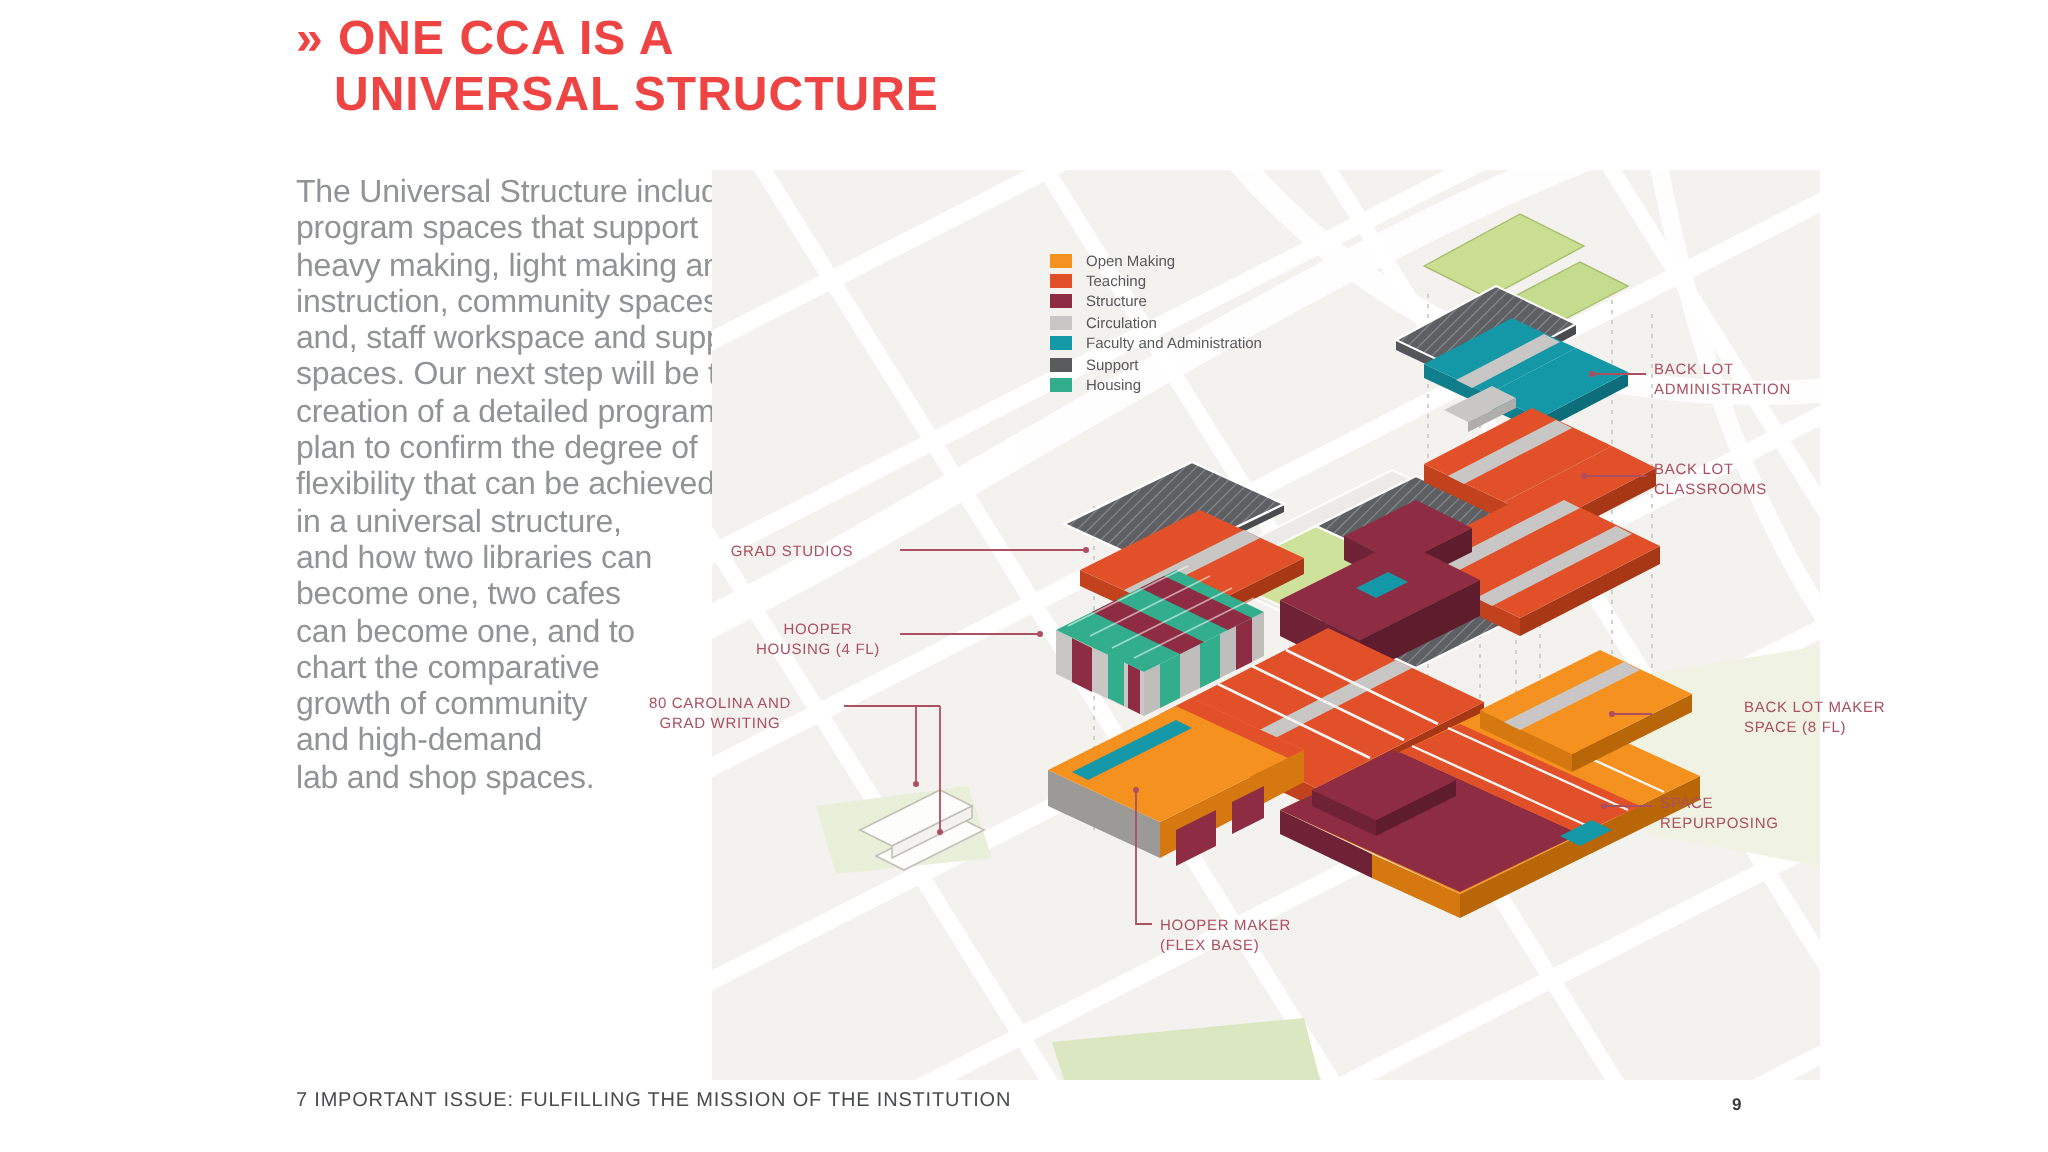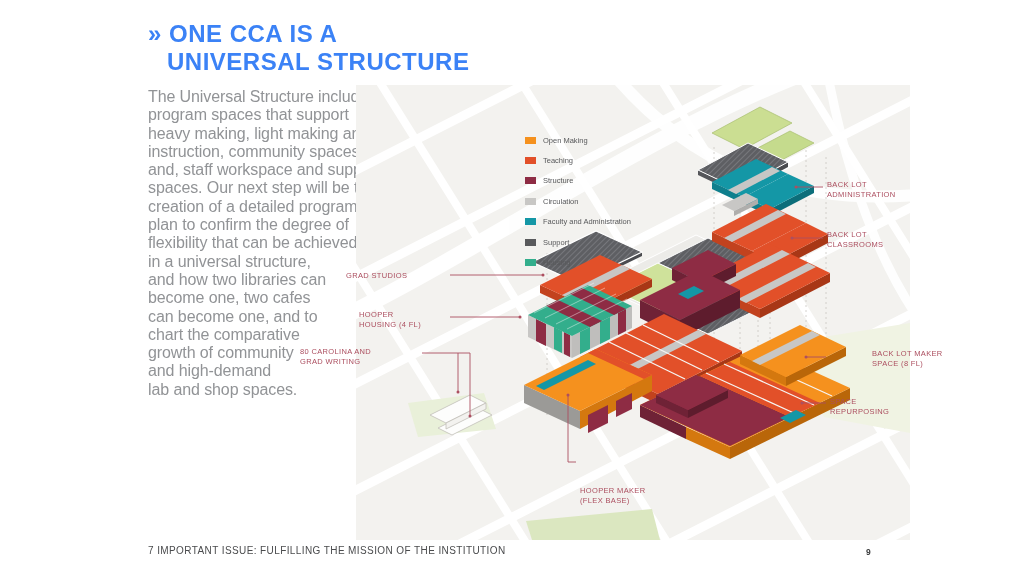--- a/index.html
+++ b/index.html
@@ -1,36 +1,36 @@
 <!DOCTYPE html>
 <html><head>
 <meta charset="utf-8">
 <style>
   html,body{margin:0;padding:0;background:#ffffff;}
   .slide{position:relative;width:1024px;height:576px;background:#ffffff;overflow:hidden;
          font-family:"Liberation Sans",sans-serif;}
   
-  .title{position:absolute;left:148px;top:20px;color:#3b82f6;font-weight:900;
+  .title{position:absolute;left:148px;top:6px;color:#ef4444;font-weight:900;
          font-size:24px;line-height:28px;letter-spacing:.5px;}
   .title .l2{padding-left:19px;}
   
   .body-text{position:absolute;left:148px;top:88px;width:210px;
              font-size:16px;line-height:18.3px;color:#919396;white-space:pre;letter-spacing:-.1px;}
   
   .diagram{position:absolute;left:356px;top:85px;width:554px;height:455px;}
   .diagram svg{position:absolute;left:0;top:0;}
   
   .legend{position:absolute;left:169px;top:40px;}
-  .lrow{display:flex;align-items:center;height:10.4px;margin-top:10px;}
+  .lrow{display:flex;align-items:center;height:10.4px;}
   .sw{width:11px;height:7px;margin-right:7px;flex:none;}
   .lt{font-size:7.5px;color:#58595B;white-space:nowrap;}
   
   .dlabel{position:absolute;font-size:7.5px;line-height:9.5px;letter-spacing:.35px;
           color:#AC4F60;white-space:pre;}
-  .ra{text-align:left;}
+  .ra{text-align:center;}
   
   .footer-title{position:absolute;left:148px;top:545px;font-size:10px;letter-spacing:.4px;
                 color:#4A4B4D;white-space:nowrap;}
   .page-num{position:absolute;left:866px;top:547px;font-size:8.5px;font-weight:bold;color:#3A3B3C;}
 </style>
 </head>
 <body>
 
 <div class="slide">
 
@@ -310,21 +310,21 @@
         </div>
       </div>
   </div>
 
   <div class="dlabel ra" style="left: 346px; top: 271px; width: 100px; color: rgb(172, 79, 96);"><span>GRAD STUDIOS</span></div>
 
   <div class="dlabel ra" style="left: 359px; top: 310px; width: 100px; color: rgb(172, 79, 96);"><span>HOOPER</span><br><span>HOUSING (4 FL)</span></div>
 
   <div class="dlabel ra" style="left: 300px; top: 347px; width: 120px; color: rgb(172, 79, 96);"><span>80 CAROLINA AND</span><br><span>GRAD WRITING</span></div>
 
-  <div class="dlabel" style="left: 580px; top: 458px; color: rgb(172, 79, 96); margin-top: 28px;"><span>HOOPER MAKER</span><br><span>(FLEX BASE)</span></div>
+  <div class="dlabel" style="left: 580px; top: 458px; color: rgb(172, 79, 96);"><span>HOOPER MAKER</span><br><span>(FLEX BASE)</span></div>
 
   <div class="dlabel" style="left: 827px; top: 180px; color: rgb(172, 79, 96);"><span>BACK LOT</span><br><span>ADMINISTRATION</span></div>
 
   <div class="dlabel" style="left: 827px; top: 230px; color: rgb(172, 79, 96);"><span>BACK LOT</span><br><span>CLASSROOMS</span></div>
 
   <div class="dlabel" style="left: 830px; top: 349px; color: rgb(172, 79, 96); margin-left: 42px;"><span>BACK LOT MAKER</span><br><span>SPACE (8 FL)</span></div>
 
   <div class="dlabel" style="left: 830px; top: 397px; color: rgb(172, 79, 96);"><span>SPACE</span><br><span>REPURPOSING</span></div>
 
   <div class="footer-title">7 IMPORTANT ISSUE: FULFILLING THE MISSION OF THE INSTITUTION</div>

